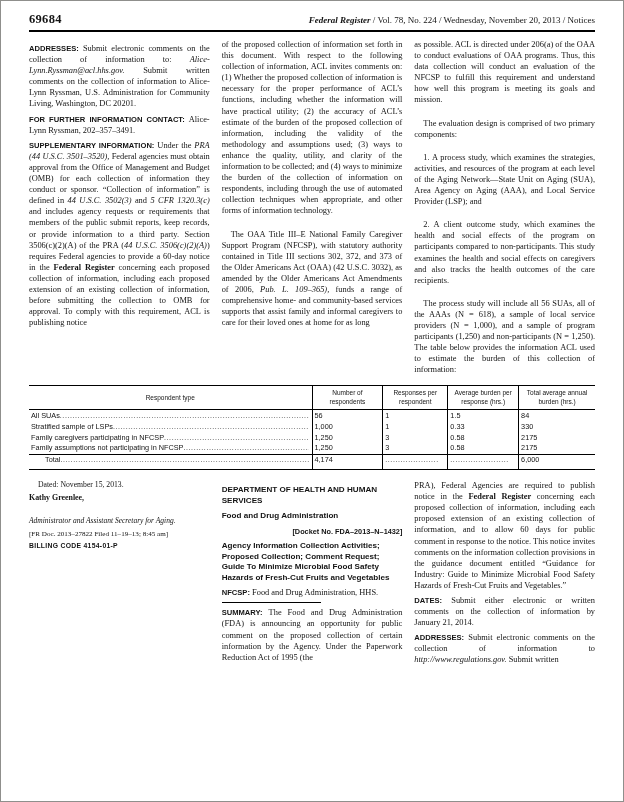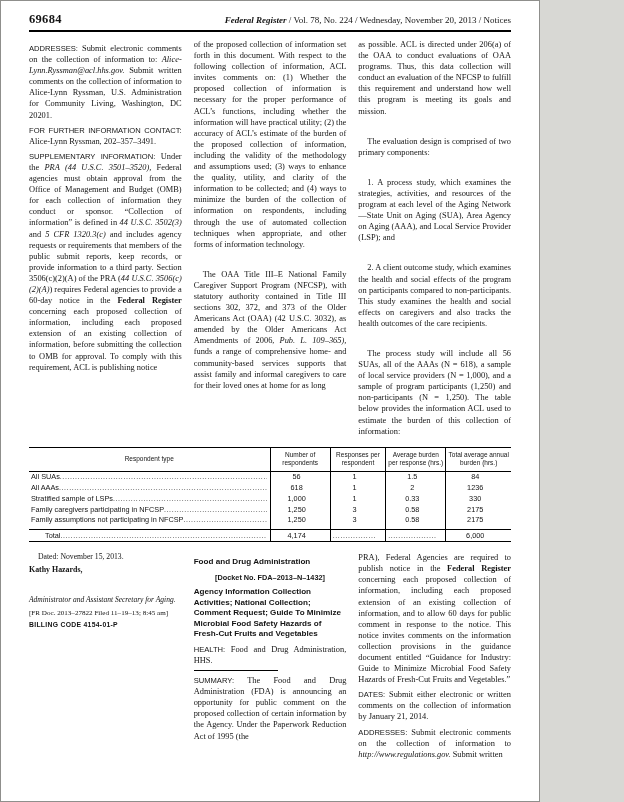--- a/index.html
+++ b/index.html
@@ -1,62 +1,62 @@
 <!DOCTYPE html>
 <html><head>
 <meta charset="utf-8">
 <style>
   * { box-sizing: border-box; }
   html, body { margin: 0; padding: 0; background: #d8d8d4; }
   body { width: 624px; height: 802px; font-family: "Liberation Serif", serif; color: #141414; }
   .page {
-    width: 540px; height: 802px; background: #ffffff;
+    width: 624px; height: 802px; background: #ffffff;
     border: 1px solid #8f8f8c; padding: 11px 28px 8px 28px; overflow: hidden;
   }
 
   
   .fr-header { display: flex; align-items: baseline; border-bottom: 2.2px solid #000; padding-bottom: 3px; }
   .fr-page-num { font-weight: bold; font-size: 12.5px; letter-spacing: 0.3px; }
   .fr-title { flex: 1; text-align: right; font-size: 9px; white-space: nowrap; }
   .fr-title-name { font-weight: bold; font-style: italic; }
   .fr-title-rest { font-style: normal; }
 
   
   .col-wrap { display: flex; gap: 12px; margin-top: 7px; }
   .col { flex: 1; min-width: 0; font-size: 8.4px; line-height: 1.32; text-align: justify; }
   .block { margin: 0; }
-  .block + .block { margin-top: 19px; }
+  .block + .block { margin-top: 12px; }
   .block.sect { margin-top: 4px; }
   .block.indent { text-indent: 9px; }
   .block.head { text-align: left; font-family: "Liberation Sans", sans-serif; font-weight: bold;
                 font-size: 8.1px; line-height: 1.3; margin-top: 5px; text-indent: 0; }
-  .block.docket { text-align: center; font-family: "Liberation Sans", sans-serif; font-weight: bold;
+  .block.docket { text-align: right; font-family: "Liberation Sans", sans-serif; font-weight: bold;
                   font-size: 7.3px; margin-top: 5px; }
   .block.dated { font-size: 7.7px; text-indent: 9px; }
   .block.sig-name { font-size: 7.9px; margin-top: 3px; }
   .block.sig-title { font-size: 7.5px; }
   .block.frdoc { font-size: 7.1px; margin-top: 4px; }
   .block.billing { font-family: "Liberation Sans", sans-serif; font-weight: bold; font-size: 6.8px;
                    letter-spacing: 0.3px; margin-top: 3px; }
   .seg-normal { }
   .seg-italic { font-style: italic; }
   .seg-bold { font-weight: bold; }
-  .seg-label { font-family: "Liberation Sans", sans-serif; font-weight: normal; font-size: 7.6px; }
+  .seg-label { font-family: "Liberation Sans", sans-serif; font-weight: bold; font-size: 7.6px; }
   .mini-rule { border-top: 1px solid #000; width: 55%; margin: 4px 0; }
 
   
   .burden-table-wrap { margin: 10px 0 10px 0; }
   table.burden { width: 100%; border-collapse: collapse; font-family: "Liberation Sans", sans-serif; table-layout: fixed; }
   table.burden thead th {
     font-weight: normal; font-size: 6.5px; line-height: 1.3; text-align: center; vertical-align: middle;
     border-top: 1.3px solid #000; border-bottom: 1px solid #000; padding: 3px 2px;
   }
   table.burden th + th, table.burden td + td { border-left: 1px solid #000; }
   table.burden tbody td { font-size: 7.3px; line-height: 1.35; padding: 0.5px 2px; vertical-align: bottom; }
-  td.num { text-align: center; padding-right: 9px !important; }
+  td.num { text-align: left; padding-right: 9px !important; }
   td.stubcell { padding-left: 2px !important; padding-right: 3px !important; }
   .stubflex { display: flex; align-items: flex-end; }
   .stub-label { white-space: nowrap; }
   .dots { flex: 1 1 auto; overflow: hidden; white-space: nowrap; min-width: 8px; }
   .dots::after { content: "...................................................................................................................................................................................."; letter-spacing: 0.6px; color: #222; font-size: 7px; }
   .celldots { display: block; width: 100%; overflow: hidden; white-space: nowrap; }
   .celldots::after { content: "......................................."; letter-spacing: 0.6px; color: #222; font-size: 7px; }
   tbody tr:nth-child(5) td { padding-bottom: 4px; }
   tr.total-row td { border-top: 1px solid #000; border-bottom: 1.5px solid #000; padding-top: 3px; padding-bottom: 3px; }
   tr.total-row .stub-label { padding-left: 14px; }
@@ -117,32 +117,20 @@
               </div>
             </td>
             <td class="num">56</td>
             <td class="num">1</td>
             <td class="num">1.5</td>
             <td class="num">84</td>
           </tr>
           <tr>
             <td class="stubcell">
               <div class="stubflex">
-                <span class="stub-label">All AAAs</span>
-                <span class="dots"></span>
-              </div>
-            </td>
-            <td class="num">618</td>
-            <td class="num">1</td>
-            <td class="num">2</td>
-            <td class="num">1236</td>
-          </tr>
-          <tr>
-            <td class="stubcell">
-              <div class="stubflex">
                 <span class="stub-label">Stratified sample of LSPs</span>
                 <span class="dots"></span>
               </div>
             </td>
             <td class="num">1,000</td>
             <td class="num">1</td>
             <td class="num">0.33</td>
             <td class="num">330</td>
           </tr>
           <tr>
@@ -185,30 +173,31 @@
             </td>
             <td class="num">6,000</td>
           </tr>
         </tbody>
     </table>
   </div>
 
   <div class="col-wrap">
     <div class="col" id="bot-col-0">
         <p class="block dated"><span class="seg-normal">Dated: November 15, 2013.</span></p>
-        <p class="block sig-name"><span class="seg-bold">Kathy Hazards,</span></p>
+        <p class="block sig-name"><span class="seg-bold">Kathy Greenlee,</span></p>
         <p class="block sig-title"><span class="seg-italic">Administrator and Assistant Secretary for Aging.</span></p>
         <p class="block frdoc"><span class="seg-normal">[FR Doc. 2013–27822 Filed 11–19–13; 8:45 am]</span></p>
         <p class="block billing"><span class="seg-normal">BILLING CODE 4154-01-P</span></p>
       </div>
     <div class="col" id="bot-col-1">
+        <p class="block head"><span class="seg-normal">DEPARTMENT OF HEALTH AND HUMAN SERVICES</span></p>
         <p class="block head"><span class="seg-normal">Food and Drug Administration</span></p>
         <p class="block docket"><span class="seg-normal">[Docket No. FDA–2013–N–1432]</span></p>
-        <p class="block head"><span class="seg-normal">Agency Information Collection Activities; National Collection; Comment Request; Guide To Minimize Microbial Food Safety Hazards of Fresh-Cut Fruits and Vegetables</span></p>
-        <p class="block sect"><span class="seg-label">HEALTH: </span><span class="seg-normal">Food and Drug Administration, HHS.</span></p>
+        <p class="block head"><span class="seg-normal">Agency Information Collection Activities; Proposed Collection; Comment Request; Guide To Minimize Microbial Food Safety Hazards of Fresh-Cut Fruits and Vegetables</span></p>
+        <p class="block sect"><span class="seg-label">NFCSP: </span><span class="seg-normal">Food and Drug Administration, HHS.</span></p>
         <div class="mini-rule"></div>
         <p class="block sect"><span class="seg-label">SUMMARY: </span><span class="seg-normal">The Food and Drug Administration (FDA) is announcing an opportunity for public comment on the proposed collection of certain information by the Agency. Under the Paperwork Reduction Act of 1995 (the</span></p>
       </div>
     <div class="col" id="bot-col-2">
         <p class="block"><span class="seg-normal">PRA), Federal Agencies are required to publish notice in the </span><span class="seg-bold">Federal Register</span><span class="seg-normal"> concerning each proposed collection of information, including each proposed extension of an existing collection of information, and to allow 60 days for public comment in response to the notice. This notice invites comments on the information collection provisions in the guidance document entitled “Guidance for Industry: Guide to Minimize Microbial Food Safety Hazards of Fresh-Cut Fruits and Vegetables.”</span></p>
         <p class="block sect"><span class="seg-label">DATES: </span><span class="seg-normal">Submit either electronic or written comments on the collection of information by January 21, 2014.</span></p>
         <p class="block sect"><span class="seg-label">ADDRESSES: </span><span class="seg-normal">Submit electronic comments on the collection of information to </span><span class="seg-italic">http://www.regulations.gov.</span><span class="seg-normal"> Submit written</span></p>
       </div>
   </div>
 

